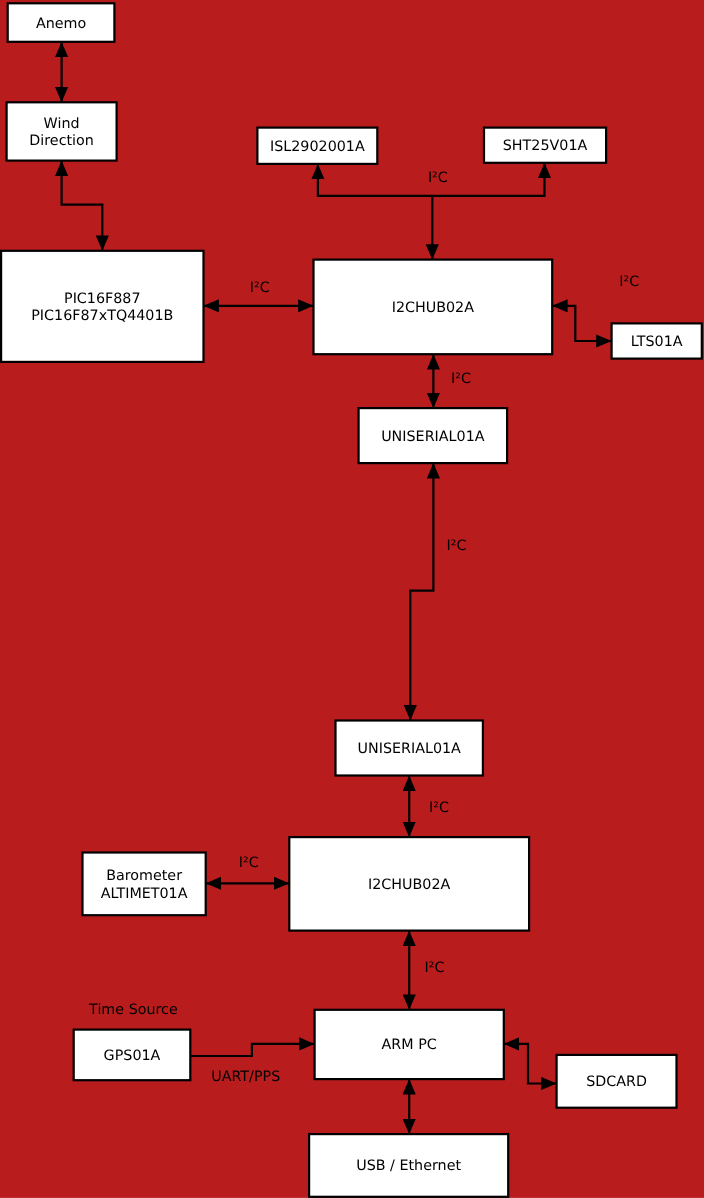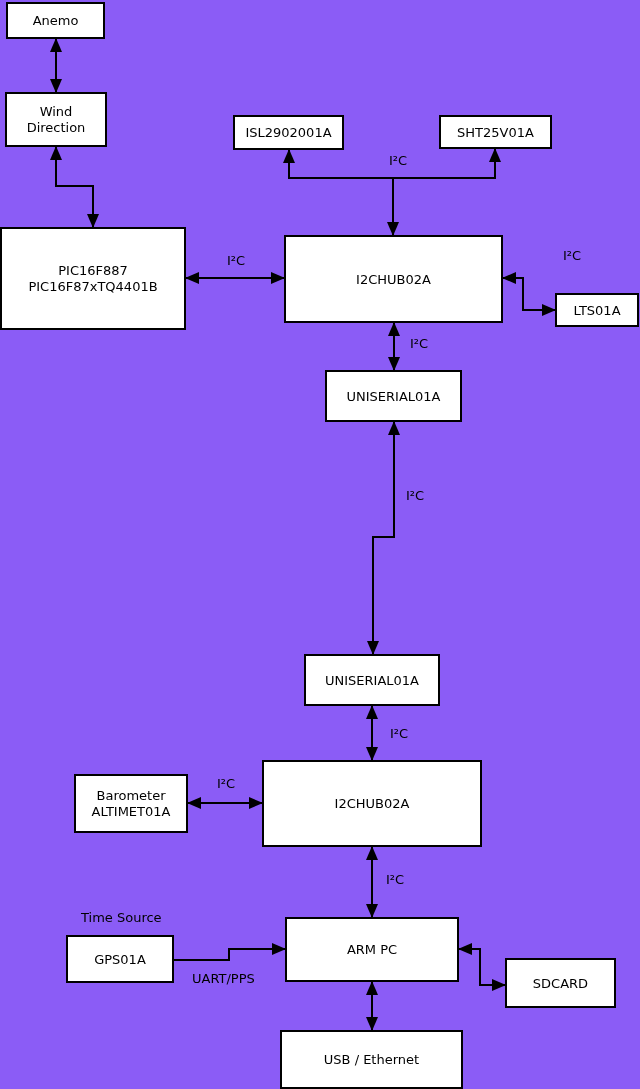--- a/index.html
+++ b/index.html
@@ -1,20 +1,20 @@
 <!DOCTYPE html>
 <html><head>
 <meta charset="utf-8">
 <style>
   html, body { margin: 0; padding: 0; background: #ffffff; }
   #canvas-wrap {
     position: relative;
     width: 640px;
     height: 1089px;
-    background: #8b5cf6;
+    background: #b91c1c;
     font-family: "DejaVu Sans", sans-serif;
   }
   svg { display: block; }
   svg text {
     font-family: "DejaVu Sans", sans-serif;
     font-size: 13px;
     fill: #000000;
   }
   .node-rect {
     fill: #ffffff;

